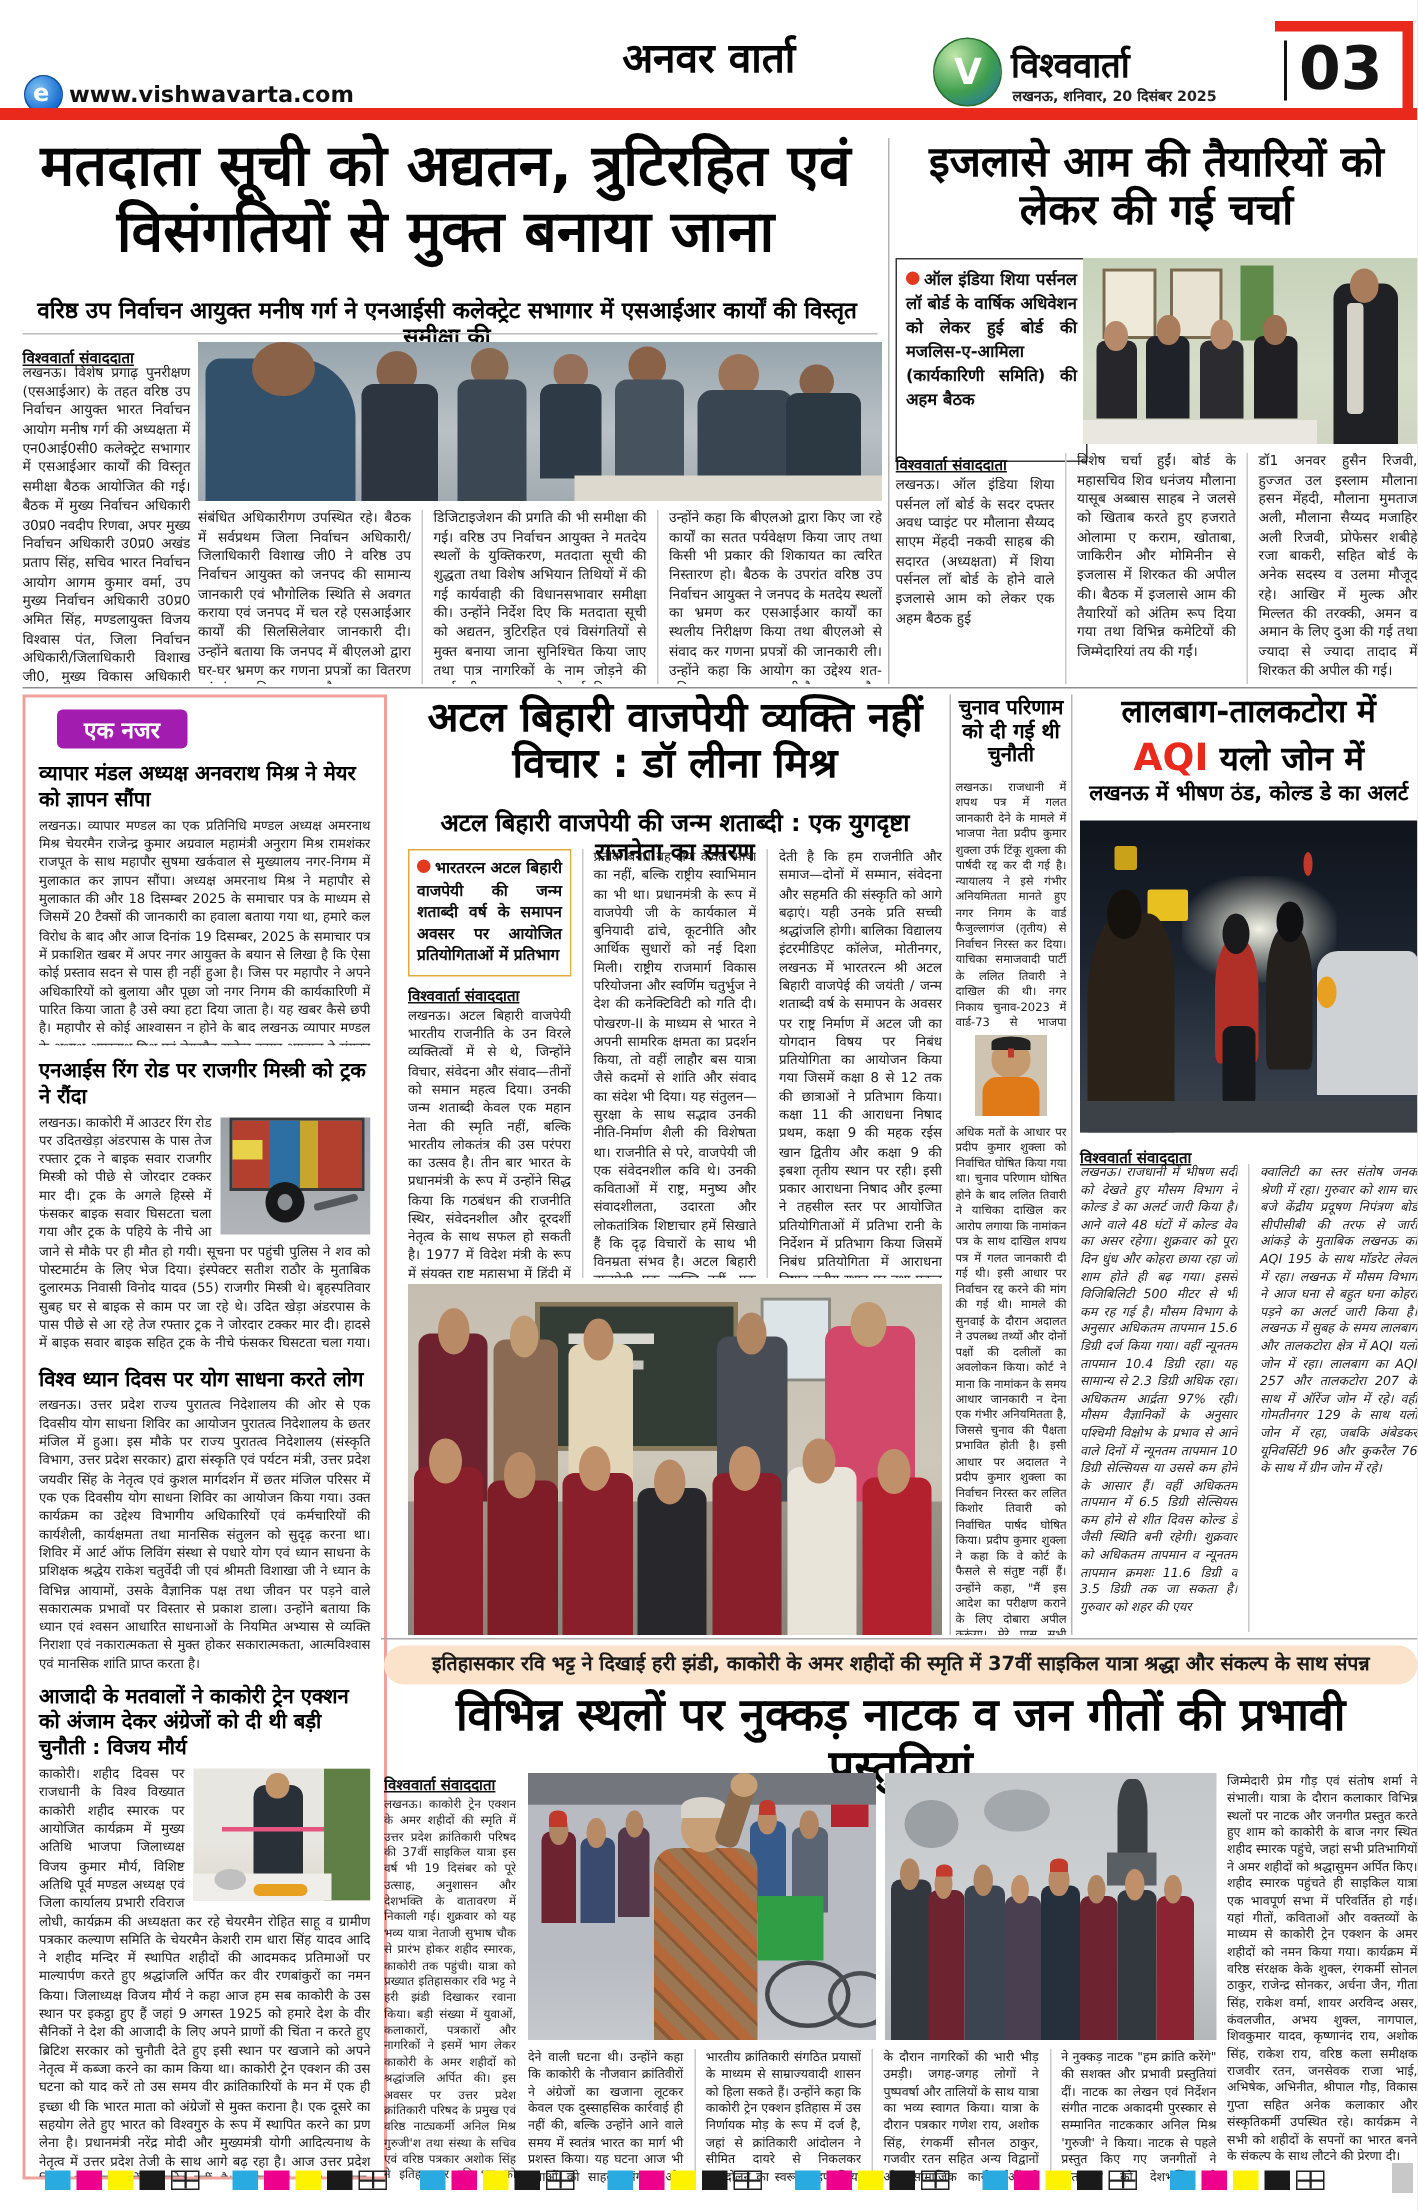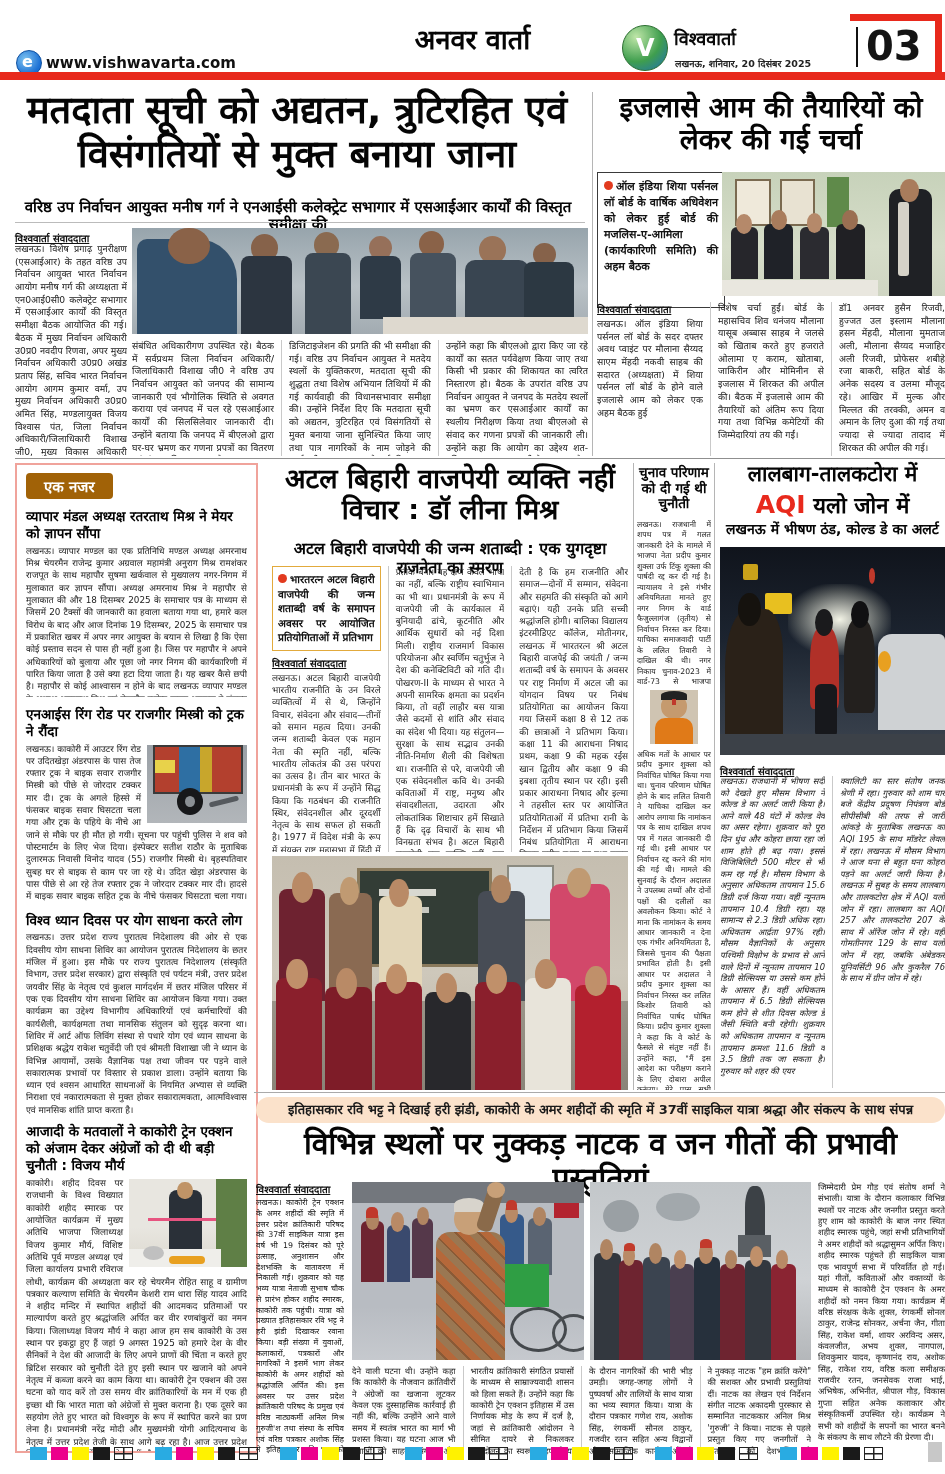--- a/index.html
+++ b/index.html
@@ -14,42 +14,42 @@
   .ph{position:absolute;overflow:hidden;background:#bbb;}
   .ph i{position:absolute;display:block;}
   .dot{display:inline-block;width:9px;height:9px;border-radius:50%;background:#e23a1e;margin-right:3px;}
   .vr{position:absolute;width:1px;background:#b5b5b5;}
   .hrule{position:absolute;height:1px;background:#8f8f8f;}
   .sq{width:17px;height:13px;display:inline-block;}
   .reg{width:19px;height:13px;border:1.5px solid #222;box-sizing:border-box;
        background:linear-gradient(#222,#222) 50% 50%/100% 1.5px no-repeat,
                   linear-gradient(#222,#222) 50% 50%/1.5px 100% no-repeat;}
   .cmyk{position:absolute;top:1447px;display:flex;gap:4px;align-items:center;}
-  .banner{display:inline-block;background:#a16207;color:#fff;font-weight:bold;font-size:15px;
-          padding:3px 18px;border-radius:4px;}
+  .banner{display:inline-block;background:#a21caf;color:#fff;font-weight:bold;font-size:15px;
+          padding:3px 18px;border-radius:4px;margin-left:12px;}
   .ititle{font-weight:bold;font-size:13.5px;line-height:1.25;color:#000;margin:9px 0 3px 0;}
   .ibody{font-size:8.8px;line-height:1.4;text-align:justify;color:#1b1b1b;}
   .boxb{border:1.5px solid #3a3a3a;padding:6px;font-weight:bold;font-size:11px;line-height:1.45;text-align:justify;}
   .boxy{border:1.5px solid #e2aa3c;padding:5px;font-weight:bold;font-size:10.4px;line-height:1.4;text-align:justify;}
 </style>
 </head>
 <body>
 
 <div id="page">
 
   <div class="abs" style="left:16px;top:50px;width:24px;height:24px;border-radius:50%;background:radial-gradient(circle at 35% 35%,#7ec3f0,#1a6fd4 70%);border:1px solid #0c4fa0;">
     <span style="position:absolute;left:5px;top:1px;color:#fff;font-weight:bold;font-size:16px;">e</span>
   </div>
   <div class="abs" style="left:46px;top:54px;font-weight:bold;font-size:15px;color:#111;">www.vishwavarta.com</div>
   <div class="abs hl" style="left:300px;top:24px;width:345px;font-size:27px;">अनवर वार्ता</div>
 
   <div class="abs" style="left:622px;top:25px;width:44px;height:44px;border-radius:50%;background:radial-gradient(circle at 30% 25%,#bfe6a8,#3f9e4e 55%,#1d6fb8);border:1px solid #2a6d2f;">
     <span style="position:absolute;left:13px;top:8px;color:#fff;font-weight:bold;font-size:24px;">V</span>
   </div>
-  <div class="abs" style="left:674px;top:26px;font-weight:bold;font-size:18px;color:#0a0a0a;">विश्ववार्ता</div>
+  <div class="abs" style="left:674px;top:26px;font-weight:bold;font-size:23px;color:#0a0a0a;">विश्ववार्ता</div>
   <div class="abs" style="left:675px;top:57px;font-weight:bold;font-size:9.5px;color:#222;">लखनऊ,  शनिवार, 20 दिसंबर 2025</div>
 
   <div class="abs" style="left:850px;top:14px;width:92px;height:58px;border-top:7px solid #e8291c;border-right:7px solid #e8291c;box-sizing:border-box;">
     <span style="position:absolute;left:6px;top:6px;width:2px;height:40px;background:#111;"></span>
     <span style="position:absolute;left:16px;top:2px;font-size:40px;font-weight:bold;color:#141414;">03</span>
   </div>
   <div class="abs" style="left:0;top:72px;width:945px;height:8px;background:#e8291c;"></div>
 
   <div class="abs hl" style="left:8px;top:88px;width:578px;font-size:38px;">मतदाता सूची को अद्यतन, त्रुटिरहित एवं विसंगतियों से मुक्त बनाया जाना</div>
   <div class="abs hl" style="left:12px;top:199px;width:572px;font-size:15px;">वरिष्ठ उप निर्वाचन आयुक्त मनीष गर्ग ने एनआईसी कलेक्ट्रेट सभागार में एसआईआर कार्यों की विस्तृत समीक्षा की</div>
@@ -114,21 +114,21 @@
     </div>
     <div class="c bt" style="font-size:9.2px;line-height:1.38;">विशेष चर्चा हुईं। बोर्ड के महासचिव शिव धनंजय मौलाना यासूब अब्बास साहब ने जलसे को खिताब करते हुए हजराते ओलामा ए कराम, खोताबा, जाकिरीन और मोमिनीन से इजलास में शिरकत की अपील की। बैठक में इजलासे आम की तैयारियों को अंतिम रूप दिया गया तथा विभिन्न कमेटियों की जिम्मेदारियां तय की गईं।</div>
     <div class="c bt" style="font-size:9.2px;line-height:1.38;">डॉ1 अनवर हुसैन रिजवी, हुज्जत उल इस्लाम मौलाना हसन मेंहदी, मौलाना मुमताज अली, मौलाना सैय्यद मजाहिर अली रिजवी, प्रोफेसर शबीहे रजा बाकरी, सहित बोर्ड के अनेक सदस्य व उलमा मौजूद रहे। आखिर में मुल्क और मिल्लत की तरक्की, अमन व अमान के लिए दुआ की गई तथा ज्यादा से ज्यादा तादाद में शिरकत की अपील की गई।</div>
   </div>
 
   <div class="hrule" style="left:15px;top:458px;width:930px;"></div>
 
   <div class="abs" style="left:15px;top:463px;width:243px;height:990px;border:2px solid #f0a39b;box-sizing:border-box;padding:8px 9px;overflow:hidden;">
     <span class="banner">एक नजर</span>
 
-    <div class="ititle">व्यापार मंडल अध्यक्ष रतरताथ मिश्र ने मेयर को ज्ञापन सौंपा</div>
+    <div class="ititle">व्यापार मंडल अध्यक्ष अनवराथ मिश्र ने मेयर को ज्ञापन सौंपा</div>
     <div class="ibody" style="height:152px;overflow:hidden;">लखनऊ। व्यापार मण्डल का एक प्रतिनिधि मण्डल अध्यक्ष अमरनाथ मिश्र चेयरमैन राजेन्द्र कुमार अग्रवाल महामंत्री अनुराग मिश्र रामशंकर राजपूत के साथ महापौर सुषमा खर्कवाल से मुख्यालय नगर-निगम में मुलाकात कर ज्ञापन सौंपा। अध्यक्ष अमरनाथ मिश्र ने महापौर से मुलाकात की और 18 दिसम्बर 2025 के समाचार पत्र के माध्यम से जिसमें 20 टैक्सों की जानकारी का हवाला बताया गया था, हमारे कल विरोध के बाद और आज दिनांक 19 दिसम्बर, 2025 के समाचार पत्र में प्रकाशित खबर में अपर नगर आयुक्त के बयान से लिखा है कि ऐसा कोई प्रस्ताव सदन से पास ही नहीं हुआ है। जिस पर महापौर ने अपने अधिकारियों को बुलाया और पूछा जो नगर निगम की कार्यकारिणी में पारित किया जाता है उसे क्या हटा दिया जाता है। यह खबर कैसे छपी है। महापौर से कोई आश्वासन न होने के बाद लखनऊ व्यापार मण्डल के अध्यक्ष अमरनाथ मिश्र एवं चेयरमैन राजेन्द्र कुमार अग्रवाल ने संयुक्त बयान में बताया कि दस दिनांक 20 दिसम्बर दिन शनिवार को नगर-निगम मुख्यालय लालबाग में प्रातः 12 बजे लखनऊ व्यापार मण्डल का विशाल धरना प्रदर्शन होगा।</div>
 
     <div class="ititle">एनआईस रिंग रोड पर राजगीर मिस्त्री को ट्रक ने रौंदा</div>
     <div style="overflow:hidden;height:160px;">
       <div class="ph" style="position:relative;float:right;width:100px;height:78px;margin:2px 0 3px 6px;background:linear-gradient(180deg,#9aa0a6,#b2b6ba);">
         <i style="left:6%;top:0;width:86%;height:58%;background:linear-gradient(90deg,#b3402e 0 28%,#2e6fa3 28% 52%,#c8a62c 52% 66%,#b3402e 66%);border:2px solid #3a3a3a;"></i>
         <i style="left:30%;top:56%;width:26%;height:34%;background:#17181a;border-radius:50%;"></i>
         <i style="left:38%;top:66%;width:10%;height:14%;background:#8a8f94;border-radius:50%;"></i>
         <i style="left:62%;top:70%;width:30%;height:7%;background:#55595e;transform:rotate(-14deg);border-radius:3px;"></i>
         <i style="left:8%;top:20%;width:20%;height:16%;background:#e8d24a;"></i>

